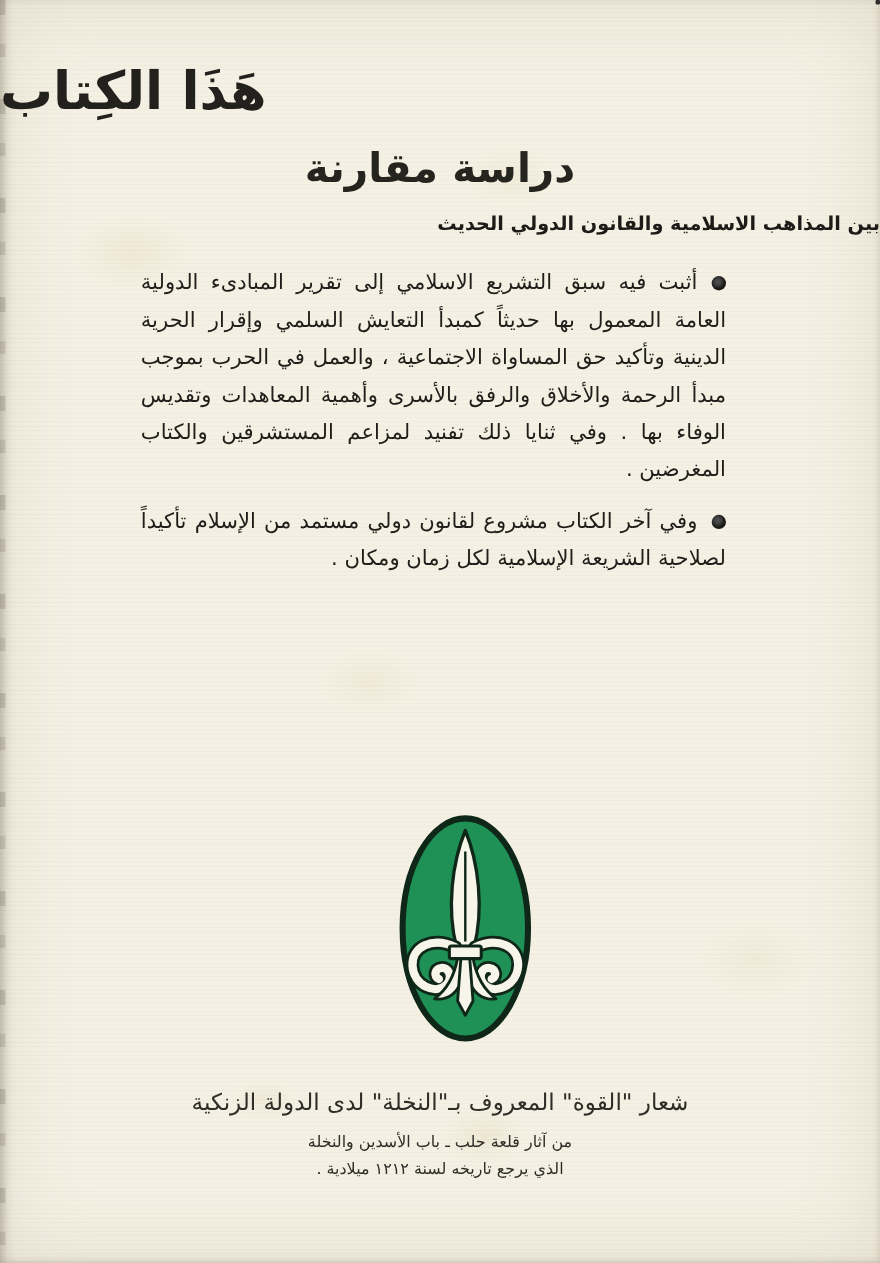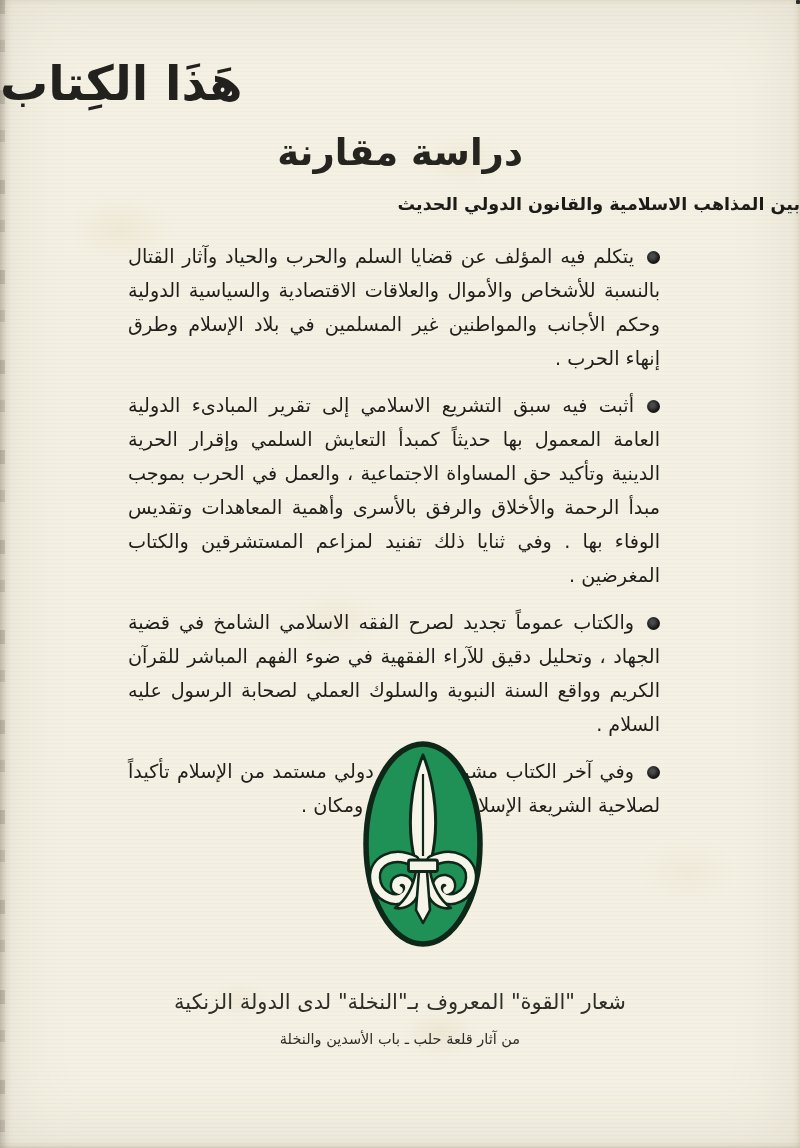--- a/index.html
+++ b/index.html
@@ -78,23 +78,21 @@
 <body>
 
 <div class="page">
   <div class="speck"></div>
 
   <div class="title">هَذَا الكِتاب</div>
   <div class="subtitle">دراسة مقارنة</div>
   <div class="tagline">بين المذاهب الاسلامية والقانون الدولي الحديث</div>
 
   <div class="bullets">
-    <p class="bullet"><span class="dot"></span><span>يتكلم فيه المؤلف عن قضايا السلم والحرب والحياد وآثار القتال بالنسبة للأشخاص والأموال والعلاقات الاقتصادية والسياسية الدولية وحكم الأجانب والمواطنين غير المسلمين في بلاد الإسلام وطرق إنهاء الحرب .</span></p>
     <p class="bullet"><span class="dot"></span><span>أثبت فيه سبق التشريع الاسلامي إلى تقرير المبادىء الدولية العامة المعمول بها حديثاً كمبدأ التعايش السلمي وإقرار الحرية الدينية وتأكيد حق المساواة الاجتماعية ، والعمل في الحرب بموجب مبدأ الرحمة والأخلاق والرفق بالأسرى وأهمية المعاهدات وتقديس الوفاء بها . وفي ثنايا ذلك تفنيد لمزاعم المستشرقين والكتاب المغرضين .</span></p>
-    <p class="bullet"><span class="dot"></span><span>والكتاب عموماً تجديد لصرح الفقه الاسلامي الشامخ في قضية الجهاد ، وتحليل دقيق للآراء الفقهية في ضوء الفهم المباشر للقرآن الكريم وواقع السنة النبوية والسلوك العملي لصحابة الرسول عليه السلام .</span></p>
     <p class="bullet"><span class="dot"></span><span>وفي آخر الكتاب مشروع لقانون دولي مستمد من الإسلام تأكيداً لصلاحية الشريعة الإسلامية لكل زمان ومكان .</span></p>
   </div>
 
   <div class="emblem">
     <svg width="126" height="212" viewBox="0 0 126 212" xmlns="http://www.w3.org/2000/svg">
       <ellipse cx="63" cy="106" rx="57" ry="100" fill="#1f9156" stroke="#0e2718" stroke-width="5.5"></ellipse>
 
       <path d="M63 17 C51 46 46 88 55 123 L71 123 C80 88 75 46 63 17 Z" fill="#f7f4ea" stroke="#0e2718" stroke-width="3" stroke-linejoin="round"></path>
       <path d="M63 36 L63 118" fill="none" stroke="#0e2718" stroke-width="2.2"></path>
 
@@ -109,14 +107,15 @@
 
       <path d="M59 133 L56 172 L63 185 L70 172 L67 133 Z" fill="#f7f4ea" stroke="#0e2718" stroke-width="2.6" stroke-linejoin="round"></path>
 
       <rect x="48.5" y="122" width="29" height="11.5" rx="2" fill="#f7f4ea" stroke="#0e2718" stroke-width="2.8"></rect>
     </svg>
   </div>
 
   <div class="caption">
     <div class="caption-l1">شعار "القوة" المعروف بـ"النخلة" لدى الدولة الزنكية</div>
     <div class="caption-l2">من آثار قلعة حلب ـ باب الأسدين والنخلة</div>
+    <div class="caption-l3">الذي يرجع تاريخه لسنة ١٢١٢ ميلادية .</div>
   </div>
 </div>
 
 </body></html>

